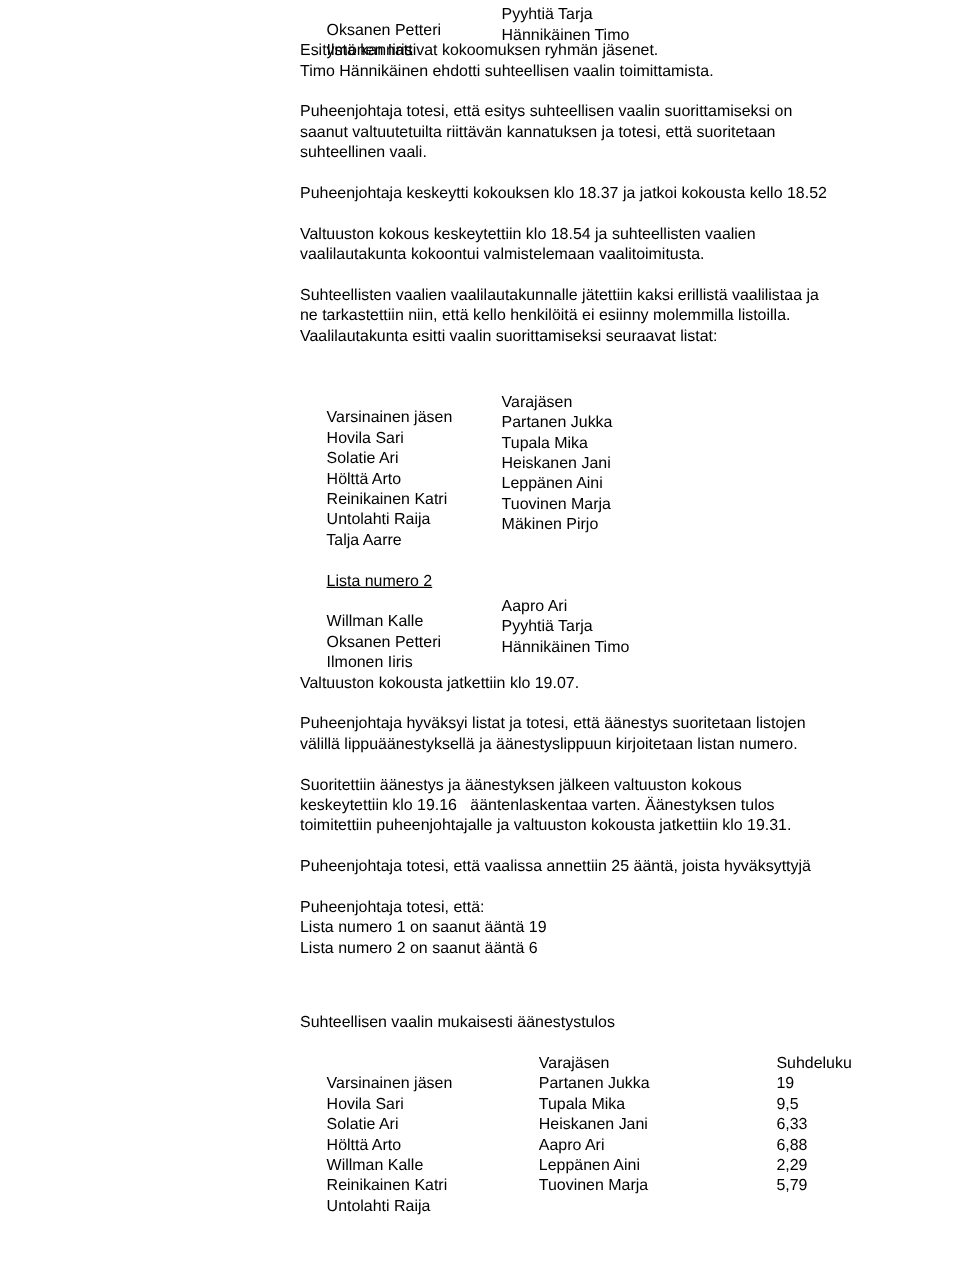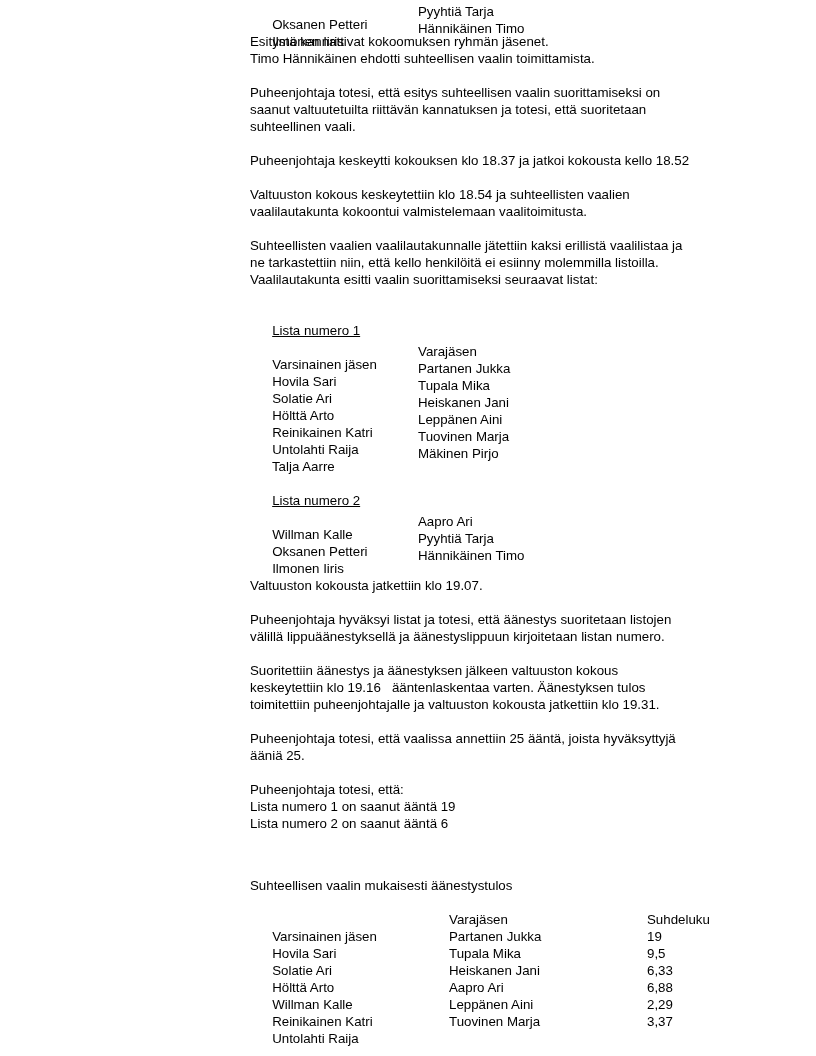--- a/index.html
+++ b/index.html
@@ -85,23 +85,20 @@
     <div class="line">vaalilautakunta kokoontui valmistelemaan vaalitoimitusta.</div>
 
     <div class="line"></div>
 
     <div class="line">Suhteellisten vaalien vaalilautakunnalle jätettiin kaksi erillistä vaalilistaa ja</div>
     <div class="line">ne tarkastettiin niin, että kello henkilöitä ei esiinny molemmilla listoilla.</div>
     <div class="line">Vaalilautakunta esitti vaalin suorittamiseksi seuraavat listat:</div>
 
     <div class="line"></div>
 
-    <div class="line">
-      <span class="underline">Lista numero 1</span>
-    </div>
 
     <div class="line"></div>
 
     <div class="line">
       <span>Varsinainen jäsen</span>
       <span class="col2">Varajäsen</span>
     </div>
     <div class="line">
       <span>Hovila Sari</span>
       <span class="col2">Partanen Jukka</span>
@@ -159,21 +156,20 @@
 
     <div class="line"></div>
 
     <div class="line">Suoritettiin äänestys ja äänestyksen jälkeen valtuuston kokous</div>
     <div class="line">keskeytettiin klo 19.16   ääntenlaskentaa varten. Äänestyksen tulos</div>
     <div class="line">toimitettiin puheenjohtajalle ja valtuuston kokousta jatkettiin klo 19.31.</div>
 
     <div class="line"></div>
 
     <div class="line">Puheenjohtaja totesi, että vaalissa annettiin 25 ääntä, joista hyväksyttyjä</div>
-    <div class="line">ääniä 25.</div>
 
     <div class="line"></div>
 
     <div class="line">Puheenjohtaja totesi, että:</div>
     <div class="line">Lista numero 1 on saanut ääntä 19</div>
     <div class="line">Lista numero 2 on saanut ääntä 6</div>
 
     <div class="spacer-45"></div>
 
     <div class="line">Suhteellisen vaalin mukaisesti äänestystulos</div>
@@ -206,17 +202,17 @@
       <span class="rcol3">6,88</span>
     </div>
     <div class="line">
       <span>Reinikainen Katri</span>
       <span class="rcol2">Leppänen Aini</span>
       <span class="rcol3">2,29</span>
     </div>
     <div class="line">
       <span>Untolahti Raija</span>
       <span class="rcol2">Tuovinen Marja</span>
-      <span class="rcol3">3,37</span>
+      <span class="rcol3">5,79</span>
     </div>
 
   </div>
 </div>
 
 </body></html>

